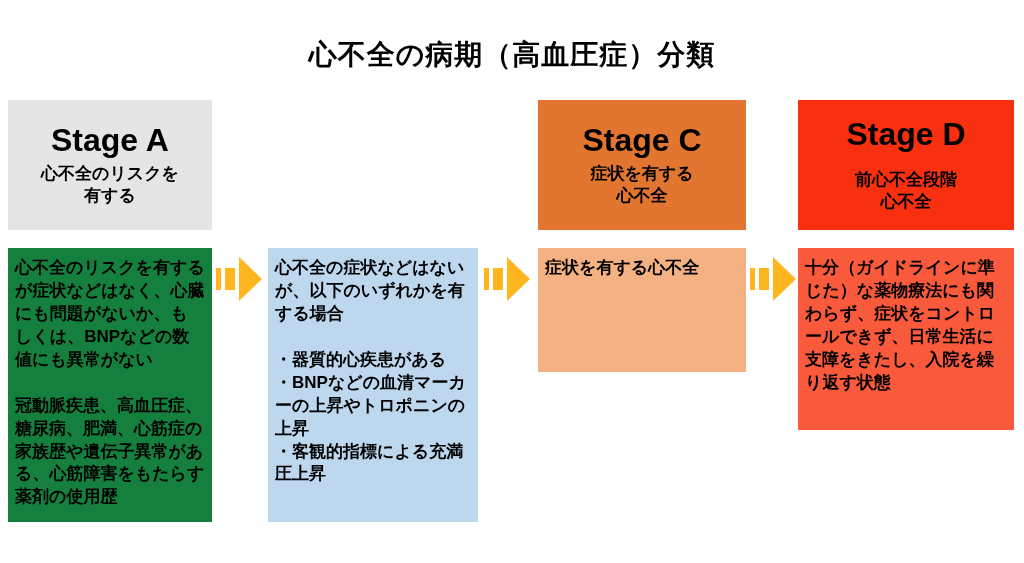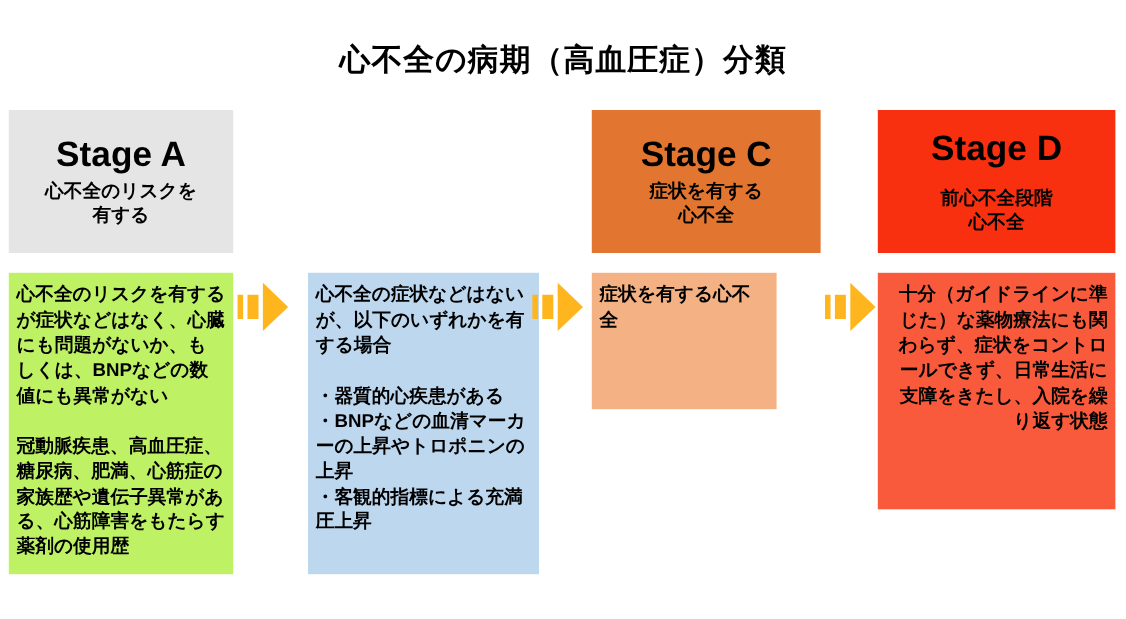--- a/index.html
+++ b/index.html
@@ -58,30 +58,30 @@
     padding: 9px 7px;
     font-size: 17px;
     font-weight: bold;
     line-height: 1.35;
     color: #000000;
     white-space: pre-line;
     text-align: left;
   }
   
   .header-a { left: 8px;   width: 204px; background: #e5e5e5; }
-  .body-a   { left: 8px;   width: 204px; height: 274px; background: #bef264; }
+  .body-a   { left: 8px;   width: 204px; height: 274px; background: #15803d; }
   
   .header-b { left: 268px; width: 210px; background: #5B9BD5; }
-  .body-b   { left: 280px; width: 210px; height: 274px; background: #BDD7EE; }
+  .body-b   { left: 268px; width: 210px; height: 274px; background: #BDD7EE; }
   
   .header-c { left: 538px; width: 208px; background: #E2752F; }
-  .body-c   { left: 538px; width: 168px; height: 124px; background: #F4B183; }
+  .body-c   { left: 538px; width: 208px; height: 124px; background: #F4B183; }
   
   .header-d { left: 798px; width: 216px; background: #F9300F; gap: 12px; }
-  .body-d   { left: 798px; width: 216px; height: 215px; background: #F95A3C; text-align: right; }
+  .body-d   { left: 798px; width: 216px; height: 182px; background: #F95A3C; }
 
   .arrow {
     position: absolute;
     top: 254px;
     width: 48px;
     height: 50px;
   }
   .arrow-1 { left: 215px; }
   .arrow-2 { left: 483px; }
   .arrow-3 { left: 749px; }

